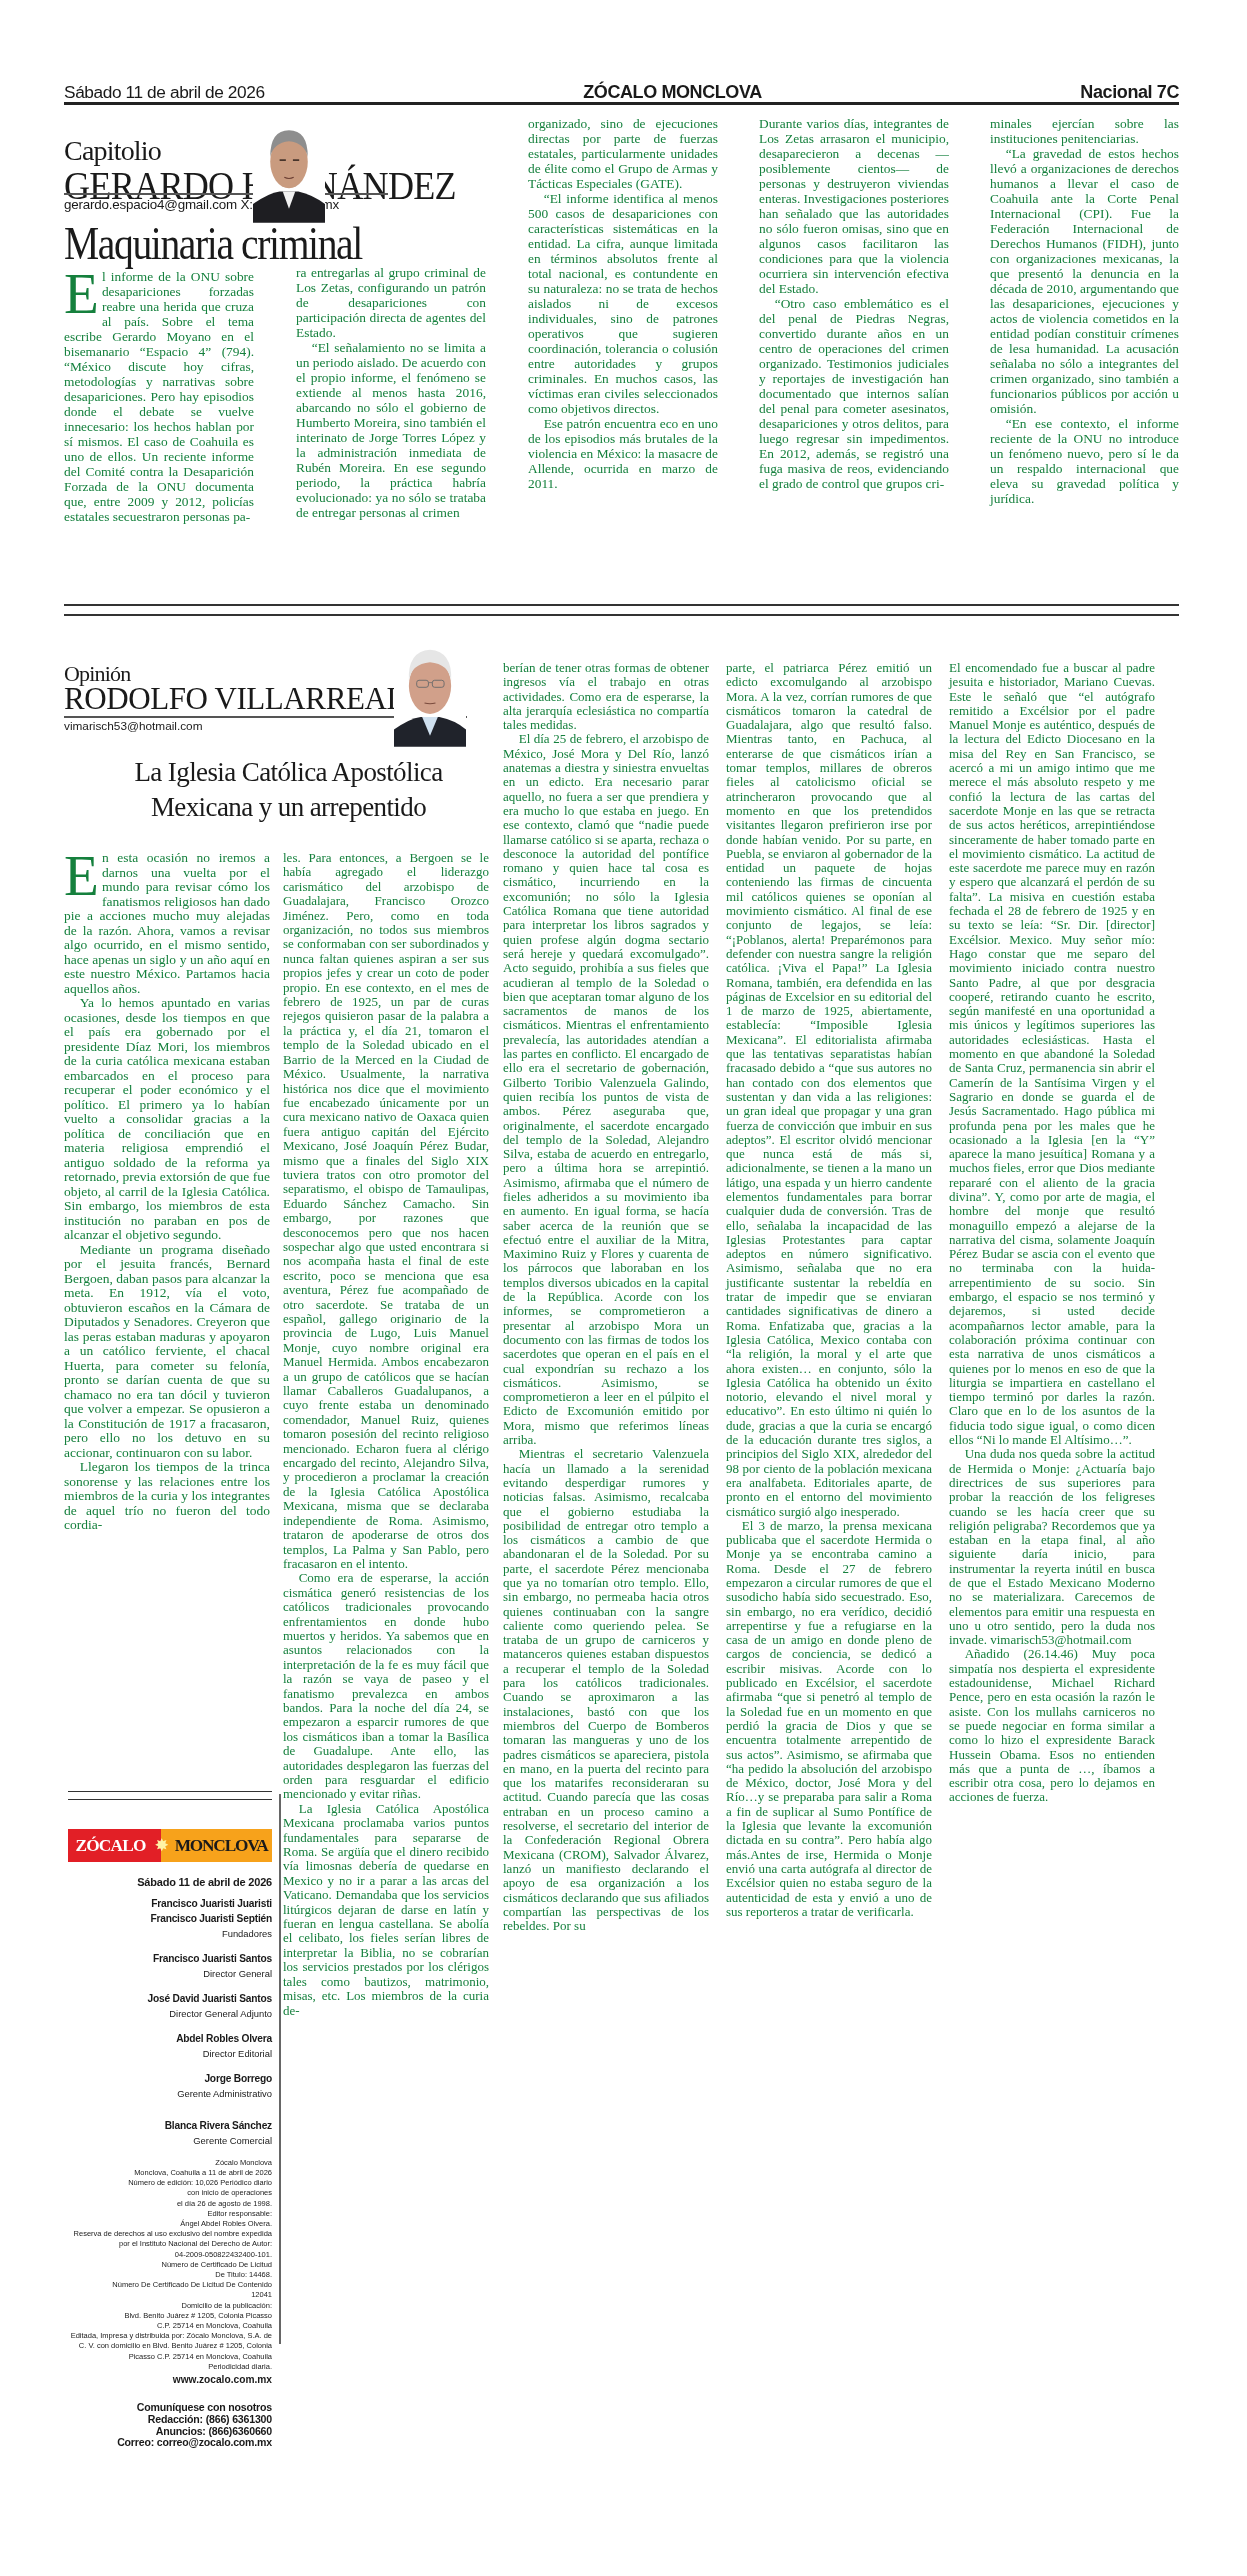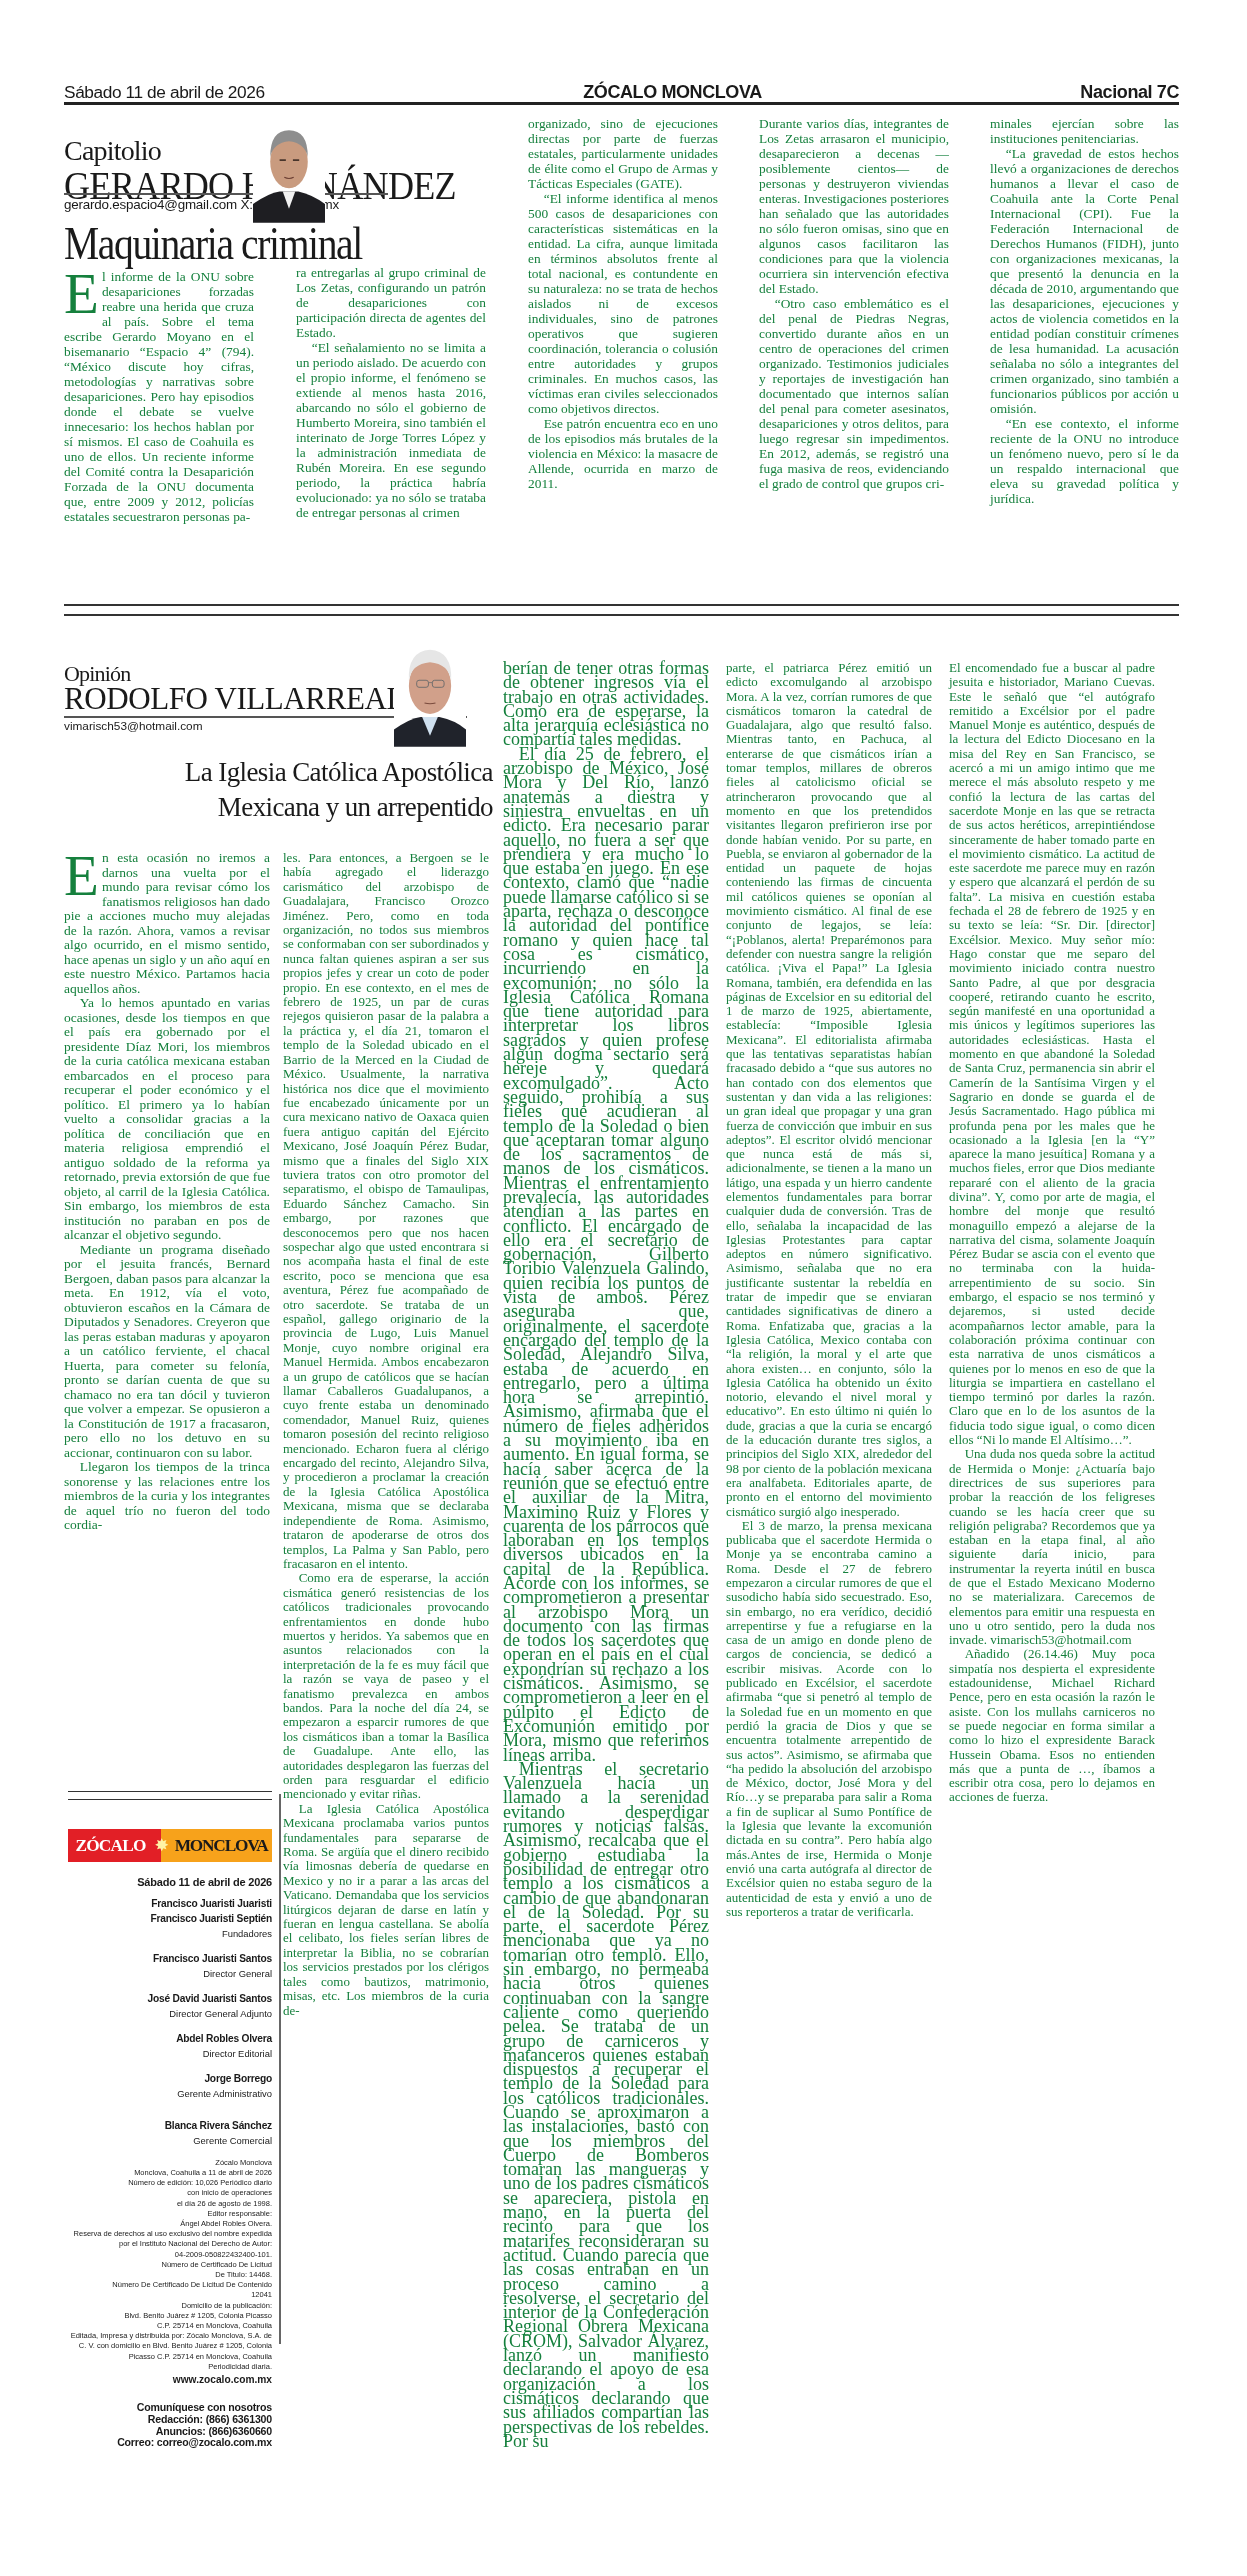--- a/index.html
+++ b/index.html
@@ -24,21 +24,21 @@
   .col p.first{text-indent:0;}
   .dropcap{float:left;font-size:57px;line-height:46px;padding-right:3.1px;margin-top:1.6px;font-family:"Liberation Serif",serif;}
   .colrule{position:absolute;width:0.8px;background:#bbb;}
   
   .divider1{position:absolute;left:0;top:604px;width:1115px;height:1.6px;background:#333;}
   .divider2{position:absolute;left:0;top:614px;width:1115px;height:1.6px;background:#333;}
   .s2-kicker{position:absolute;left:0;top:661px;font-family:"Liberation Serif",serif;font-size:22px;letter-spacing:-0.8px;}
   .s2-author{position:absolute;left:0;top:681px;font-family:"Liberation Serif",serif;font-size:31px;letter-spacing:-0.4px;}
   .s2-authrule{position:absolute;left:0;top:716px;width:403px;height:1.6px;background:#555;}
   .s2-contact{position:absolute;left:0;top:719px;font-family:"Liberation Sans",sans-serif;font-size:11.8px;}
-  .s2-title{position:absolute;left:4px;top:755px;width:425px;text-align:right;font-family:"Liberation Serif",serif;font-size:27px;line-height:35px;letter-spacing:-0.6px;}
+  .s2-title{position:absolute;left:12px;top:755px;width:425px;text-align:center;font-family:"Liberation Serif",serif;font-size:27px;line-height:35px;letter-spacing:-0.6px;}
   
   .mast{position:absolute;left:4px;top:1791px;width:206px;height:753px;font-family:"Liberation Sans",sans-serif;text-align:right;}
   .mast-rule1{position:absolute;left:0;top:0;width:204px;height:0.8px;background:#333;}
   .mast-rule2{position:absolute;left:0;top:7.9px;width:204px;height:0.8px;background:#333;}
   .logo{position:absolute;left:0;top:38px;width:204px;height:33px;display:flex;}
   .logo .red{background:#e21f26;color:#fff;width:85px;display:flex;align-items:center;justify-content:center;font-family:"Liberation Serif",serif;font-weight:bold;font-size:17.3px;letter-spacing:-0.8px;}
   .logo .sun{width:17.3px;background:linear-gradient(90deg,#e21f26 50%,#f7a21b 50%);display:flex;align-items:center;justify-content:center;color:#fff3a6;font-size:17.3px;}
   .logo .orange{background:#f7a21b;color:#1a1a1a;flex:1;display:flex;align-items:center;justify-content:center;font-family:"Liberation Serif",serif;font-weight:bold;font-size:17.3px;letter-spacing:-1.2px;}
   .mast-body{position:absolute;left:0;top:85px;width:204px;}
   .mast-date{font-weight:bold;font-size:11px;margin-bottom:7.9px;letter-spacing:-0.2px;}
@@ -137,21 +137,21 @@
       <p>Mediante un programa diseñado por el jesuita francés, Bernard Bergoen, daban pasos para alcanzar la meta. En 1912, vía el voto, obtuvieron escaños en la Cámara de Diputados y Senadores. Creyeron que las peras estaban maduras y apoyaron a un católico ferviente, el chacal Huerta, para cometer su felonía, pronto se darían cuenta de que su chamaco no era tan dócil y tuvieron que volver a empezar. Se opusieron a la Constitución de 1917 a fracasaron, pero ello no los detuvo en su accionar, continuaron con su labor.</p>
       <p>Llegaron los tiempos de la trinca sonorense y las relaciones entre los miembros de la curia y los integrantes de aquel trío no fueron del todo cordia-</p>
     </div>
 
     <div class="col" style="left:219px;top:851px;width:206px;font-size:13px;line-height:14.4px;">
       <p class="first">les. Para entonces, a Bergoen se le había agregado el liderazgo carismático del arzobispo de Guadalajara, Francisco Orozco Jiménez. Pero, como en toda organización, no todos sus miembros se conformaban con ser subordinados y nunca faltan quienes aspiran a ser sus propios jefes y crear un coto de poder propio. En ese contexto, en el mes de febrero de 1925, un par de curas rejegos quisieron pasar de la palabra a la práctica y, el día 21, tomaron el templo de la Soledad ubicado en el Barrio de la Merced en la Ciudad de México. Usualmente, la narrativa histórica nos dice que el movimiento fue encabezado únicamente por un cura mexicano nativo de Oaxaca quien fuera antiguo capitán del Ejército Mexicano, José Joaquín Pérez Budar, mismo que a finales del Siglo XIX tuviera tratos con otro promotor del separatismo, el obispo de Tamaulipas, Eduardo Sánchez Camacho. Sin embargo, por razones que desconocemos pero que nos hacen sospechar algo que usted encontrara si nos acompaña hasta el final de este escrito, poco se menciona que esa aventura, Pérez fue acompañado de otro sacerdote. Se trataba de un español, gallego originario de la provincia de Lugo, Luis Manuel Monje, cuyo nombre original era Manuel Hermida. Ambos encabezaron a un grupo de católicos que se hacían llamar Caballeros Guadalupanos, a cuyo frente estaba un denominado comendador, Manuel Ruiz, quienes tomaron posesión del recinto religioso mencionado. Echaron fuera al clérigo encargado del recinto, Alejandro Silva, y procedieron a proclamar la creación de la Iglesia Católica Apostólica Mexicana, misma que se declaraba independiente de Roma. Asimismo, trataron de apoderarse de otros dos templos, La Palma y San Pablo, pero fracasaron en el intento.</p>
       <p>Como era de esperarse, la acción cismática generó resistencias de los católicos tradicionales provocando enfrentamientos en donde hubo muertos y heridos. Ya sabemos que en asuntos relacionados con la interpretación de la fe es muy fácil que la razón se vaya de paseo y el fanatismo prevalezca en ambos bandos. Para la noche del día 24, se empezaron a esparcir rumores de que los cismáticos iban a tomar la Basílica de Guadalupe. Ante ello, las autoridades desplegaron las fuerzas del orden para resguardar el edificio mencionado y evitar riñas.</p>
       <p>La Iglesia Católica Apostólica Mexicana proclamaba varios puntos fundamentales para separarse de Roma. Se argüía que el dinero recibido vía limosnas debería de quedarse en Mexico y no ir a parar a las arcas del Vaticano. Demandaba que los servicios litúrgicos dejaran de darse en latín y fueran en lengua castellana. Se abolía el celibato, los fieles serían libres de interpretar la Biblia, no se cobrarían los servicios prestados por los clérigos tales como bautizos, matrimonio, misas, etc. Los miembros de la curia de-</p>
     </div>
 
-    <div class="col" style="left:439px;top:661px;width:206px;font-size:18px;line-height:14.3px;">
+    <div class="col" style="left:439px;top:661px;width:206px;font-size:13px;line-height:14.3px;">
       <p class="first">berían de tener otras formas de obtener ingresos vía el trabajo en otras actividades. Como era de esperarse, la alta jerarquía eclesiástica no compartía tales medidas.</p>
       <p>El día 25 de febrero, el arzobispo de México, José Mora y Del Río, lanzó anatemas a diestra y siniestra envueltas en un edicto. Era necesario parar aquello, no fuera a ser que prendiera y era mucho lo que estaba en juego. En ese contexto, clamó que “nadie puede llamarse católico si se aparta, rechaza o desconoce la autoridad del pontífice romano y quien hace tal cosa es cismático, incurriendo en la excomunión; no sólo la Iglesia Católica Romana que tiene autoridad para interpretar los libros sagrados y quien profese algún dogma sectario será hereje y quedará excomulgado”. Acto seguido, prohibía a sus fieles que acudieran al templo de la Soledad o bien que aceptaran tomar alguno de los sacramentos de manos de los cismáticos. Mientras el enfrentamiento prevalecía, las autoridades atendían a las partes en conflicto. El encargado de ello era el secretario de gobernación, Gilberto Toribio Valenzuela Galindo, quien recibía los puntos de vista de ambos. Pérez aseguraba que, originalmente, el sacerdote encargado del templo de la Soledad, Alejandro Silva, estaba de acuerdo en entregarlo, pero a última hora se arrepintió. Asimismo, afirmaba que el número de fieles adheridos a su movimiento iba en aumento. En igual forma, se hacía saber acerca de la reunión que se efectuó entre el auxiliar de la Mitra, Maximino Ruiz y Flores y cuarenta de los párrocos que laboraban en los templos diversos ubicados en la capital de la República. Acorde con los informes, se comprometieron a presentar al arzobispo Mora un documento con las firmas de todos los sacerdotes que operan en el país en el cual expondrían su rechazo a los cismáticos. Asimismo, se comprometieron a leer en el púlpito el Edicto de Excomunión emitido por Mora, mismo que referimos líneas arriba.</p>
       <p>Mientras el secretario Valenzuela hacía un llamado a la serenidad evitando desperdigar rumores y noticias falsas. Asimismo, recalcaba que el gobierno estudiaba la posibilidad de entregar otro templo a los cismáticos a cambio de que abandonaran el de la Soledad. Por su parte, el sacerdote Pérez mencionaba que ya no tomarían otro templo. Ello, sin embargo, no permeaba hacia otros quienes continuaban con la sangre caliente como queriendo pelea. Se trataba de un grupo de carniceros y matanceros quienes estaban dispuestos a recuperar el templo de la Soledad para los católicos tradicionales. Cuando se aproximaron a las instalaciones, bastó con que los miembros del Cuerpo de Bomberos tomaran las mangueras y uno de los padres cismáticos se apareciera, pistola en mano, en la puerta del recinto para que los matarifes reconsideraran su actitud. Cuando parecía que las cosas entraban en un proceso camino a resolverse, el secretario del interior de la Confederación Regional Obrera Mexicana (CROM), Salvador Álvarez, lanzó un manifiesto declarando el apoyo de esa organización a los cismáticos declarando que sus afiliados compartían las perspectivas de los rebeldes. Por su</p>
     </div>
 
     <div class="col" style="left:662px;top:661px;width:206px;font-size:13px;line-height:14.3px;">
       <p class="first">parte, el patriarca Pérez emitió un edicto excomulgando al arzobispo Mora. A la vez, corrían rumores de que cismáticos tomaron la catedral de Guadalajara, algo que resultó falso. Mientras tanto, en Pachuca, al enterarse de que cismáticos irían a tomar templos, millares de obreros fieles al catolicismo oficial se atrincheraron provocando que al momento en que los pretendidos visitantes llegaron prefirieron irse por donde habían venido. Por su parte, en Puebla, se enviaron al gobernador de la entidad un paquete de hojas conteniendo las firmas de cincuenta mil católicos quienes se oponían al movimiento cismático. Al final de ese conjunto de legajos, se leía: “¡Poblanos, alerta! Preparémonos para defender con nuestra sangre la religión católica. ¡Viva el Papa!” La Iglesia Romana, también, era defendida en las páginas de Excelsior en su editorial del 1 de marzo de 1925, abiertamente, establecía: “Imposible Iglesia Mexicana”. El editorialista afirmaba que las tentativas separatistas habían fracasado debido a “que sus autores no han contado con dos elementos que sustentan y dan vida a las religiones: un gran ideal que propagar y una gran fuerza de convicción que imbuir en sus adeptos”. El escritor olvidó mencionar que nunca está de más si, adicionalmente, se tienen a la mano un látigo, una espada y un hierro candente elementos fundamentales para borrar cualquier duda de conversión. Tras de ello, señalaba la incapacidad de las Iglesias Protestantes para captar adeptos en número significativo. Asimismo, señalaba que no era justificante sustentar la rebeldía en tratar de impedir que se enviaran cantidades significativas de dinero a Roma. Enfatizaba que, gracias a la Iglesia Católica, Mexico contaba con “la religión, la moral y el arte que ahora existen… en conjunto, sólo la Iglesia Católica ha obtenido un éxito notorio, elevando el nivel moral y educativo”. En esto último ni quién lo dude, gracias a que la curia se encargó de la educación durante tres siglos, a principios del Siglo XIX, alrededor del 98 por ciento de la población mexicana era analfabeta. Editoriales aparte, de pronto en el entorno del movimiento cismático surgió algo inesperado.</p>
       <p>El 3 de marzo, la prensa mexicana publicaba que el sacerdote Hermida o Monje ya se encontraba camino a Roma. Desde el 27 de febrero empezaron a circular rumores de que el susodicho había sido secuestrado. Eso, sin embargo, no era verídico, decidió arrepentirse y fue a refugiarse en la casa de un amigo en donde pleno de cargos de conciencia, se dedicó a escribir misivas. Acorde con lo publicado en Excélsior, el sacerdote afirmaba “que si penetró al templo de la Soledad fue en un momento en que perdió la gracia de Dios y que se encuentra totalmente arrepentido de sus actos”. Asimismo, se afirmaba que “ha pedido la absolución del arzobispo de México, doctor, José Mora y del Río…y se preparaba para salir a Roma a fin de suplicar al Sumo Pontífice de la Iglesia que levante la excomunión dictada en su contra”. Pero había algo más.Antes de irse, Hermida o Monje envió una carta autógrafa al director de Excélsior quien no estaba seguro de la autenticidad de esta y envió a uno de sus reporteros a tratar de verificarla.</p>
     </div>
 

